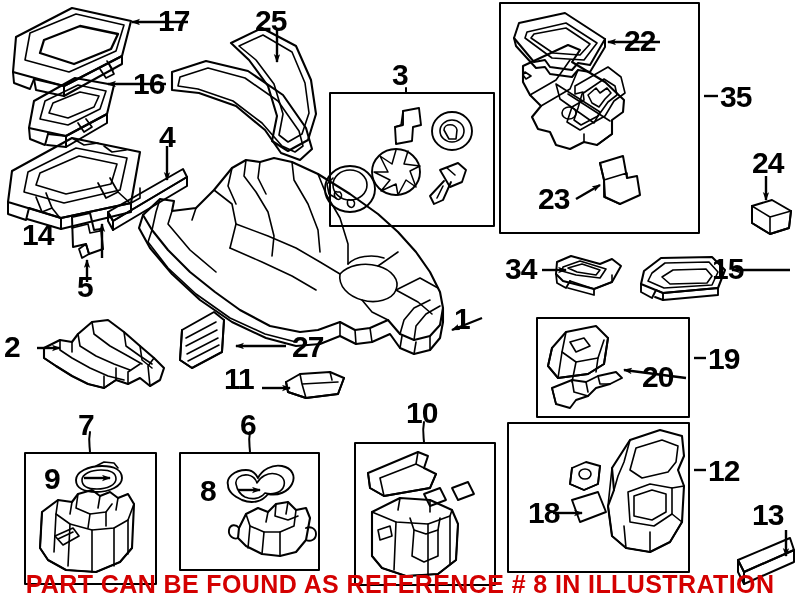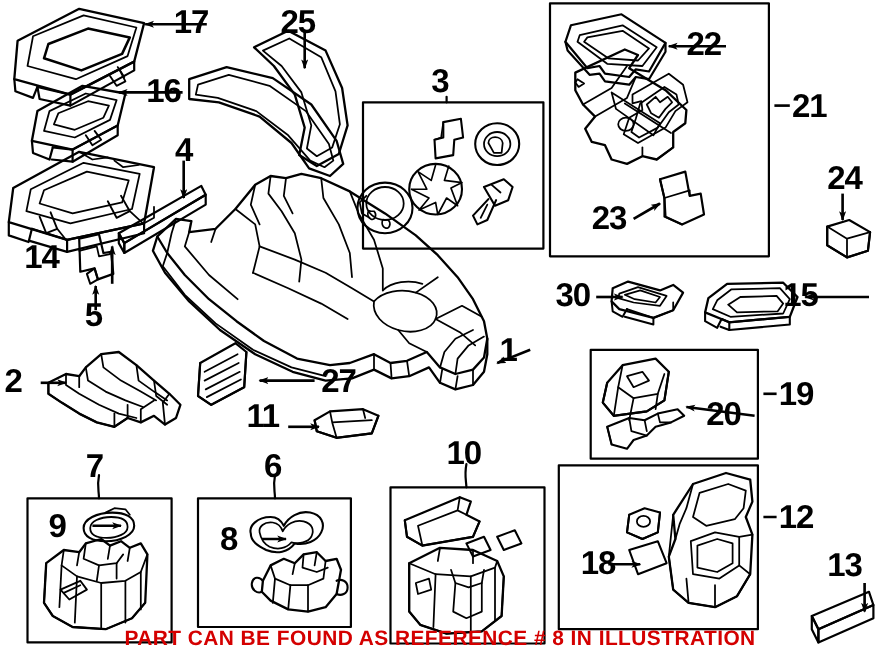--- a/index.html
+++ b/index.html
@@ -6,21 +6,21 @@
   body{width:800px;height:603px;overflow:hidden;
        font-family:"Liberation Sans", sans-serif;
        -webkit-font-smoothing:antialiased;}
   #diagram{position:relative;width:646px;height:603px;background:#fff;}
   #art{position:absolute;inset:0;width:800px;height:603px;}
   .lbl{position:absolute;font-family:"Liberation Sans", sans-serif;
        font-weight:700;color:#000;line-height:1;white-space:nowrap;
        font-size:30px;letter-spacing:-1px;}
   #disclaimer{position:absolute;left:0;top:570px;width:800px;text-align:center;
       color:#d40000;font-family:"Liberation Sans", sans-serif;font-weight:700;
-      font-size:19px;letter-spacing:0.4px;white-space:nowrap;}
+      font-size:25px;letter-spacing:0.4px;white-space:nowrap;}
 </style>
 </head>
 <body>
 
 <div id="diagram">
 
   <svg id="art" viewBox="0 0 800 603" xmlns="http://www.w3.org/2000/svg">
     <defs>
       <marker id="ah" markerWidth="9" markerHeight="9" refX="8" refY="3.2" orient="auto" markerUnits="userSpaceOnUse">
         <path d="M0,0 L9,3.2 L0,6.4 L2.2,3.2 Z" fill="#000"></path>
@@ -402,27 +402,27 @@
       <line x1="694" y1="358" x2="706" y2="358"></line>
       <line x1="694" y1="470" x2="706" y2="470"></line>
     </g>
   </svg>
 
   <div class="lbl" style="left:158px;top:6px;">17</div>
   <div class="lbl" style="left:255px;top:6px;">25</div>
   <div class="lbl" style="left:133px;top:69px;">16</div>
   <div class="lbl" style="left:392px;top:60px;">3</div>
   <div class="lbl" style="left:624px;top:26px;">22</div>
-  <div class="lbl" style="left:720px;top:82px;">21</div>
+  <div class="lbl" style="left:720px;top:82px;">35</div>
   <div class="lbl" style="left:159px;top:122px;">4</div>
   <div class="lbl" style="left:752px;top:148px;">24</div>
   <div class="lbl" style="left:538px;top:184px;">23</div>
   <div class="lbl" style="left:22px;top:220px;">14</div>
   <div class="lbl" style="left:77px;top:272px;">5</div>
-  <div class="lbl" style="left:505px;top:254px;">30</div>
+  <div class="lbl" style="left:505px;top:254px;">34</div>
   <div class="lbl" style="left:712px;top:254px;">15</div>
   <div class="lbl" style="left:454px;top:304px;">1</div>
   <div class="lbl" style="left:4px;top:332px;">2</div>
   <div class="lbl" style="left:292px;top:332px;">27</div>
   <div class="lbl" style="left:708px;top:344px;">19</div>
   <div class="lbl" style="left:224px;top:364px;">11</div>
   <div class="lbl" style="left:642px;top:362px;text-align:center;">20</div>
   <div class="lbl" style="left:406px;top:398px;">10</div>
   <div class="lbl" style="left:78px;top:410px;">7</div>
   <div class="lbl" style="left:240px;top:410px;">6</div>

